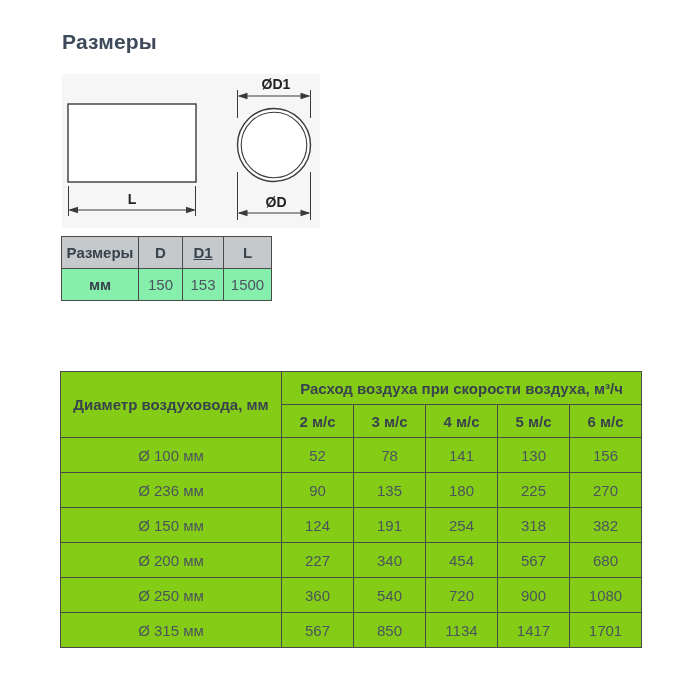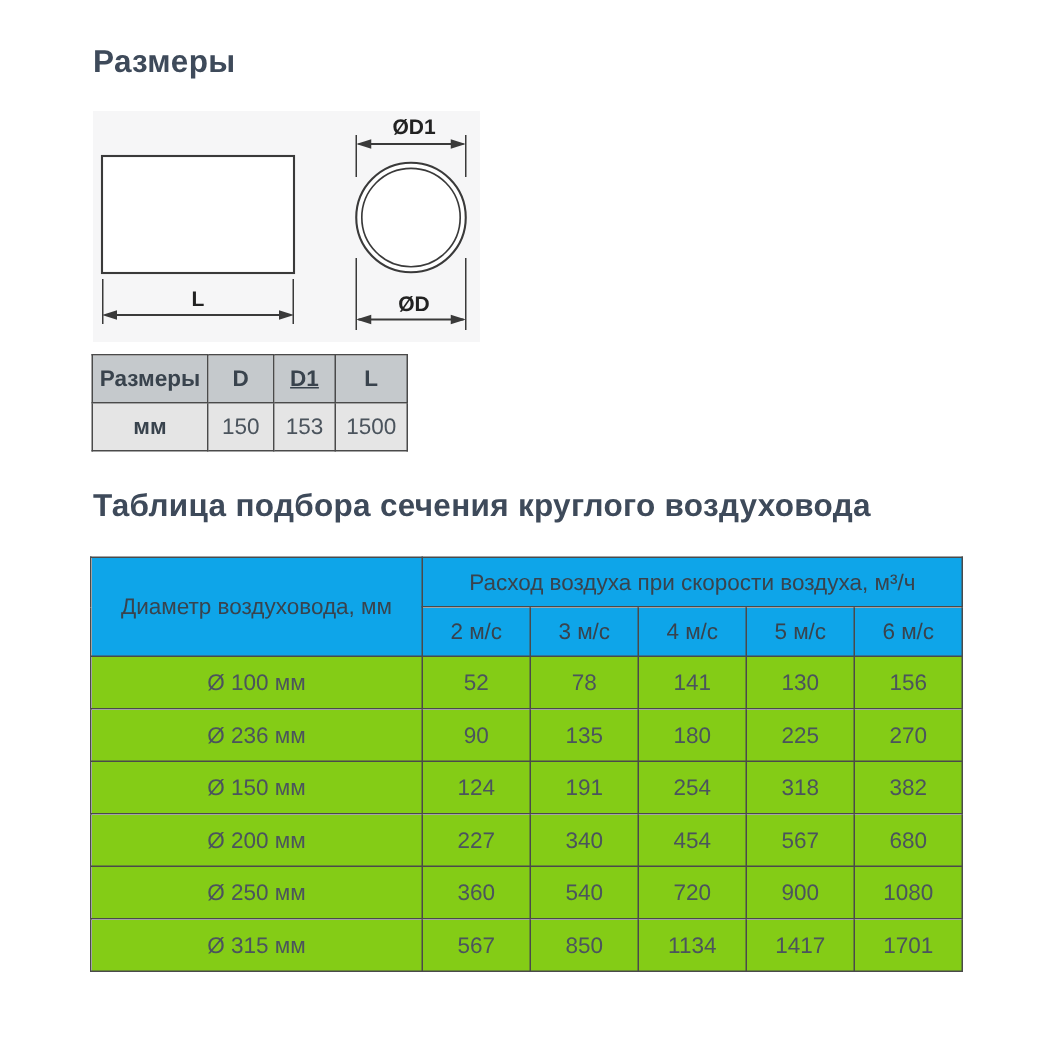--- a/index.html
+++ b/index.html
@@ -45,33 +45,33 @@
   }
 
   
   .dims-table { left: 61px; top: 236px; }
   .dims-table th {
     background: #c5c9cc;
     color: #39434d;
     font-weight: 700;
     height: 31px;
   }
-  .dims-table td { height: 31px; color: #4b545d; background: #e5e5e5; }
+  .dims-table td { height: 31px; color: #4b545d; background: #86efac; }
   .dims-table .col-name { width: 76px; }
   .dims-table .col-d    { width: 43px; }
   .dims-table .col-d1   { width: 40px; text-decoration: underline; }
   .dims-table .col-l    { width: 47px; }
   .dims-table .unit-cell { font-weight: 700; color: #39434d; }
 
   
   .flow-table { left: 60px; top: 371px; }
   .flow-table th {
-    background: #0ea5e9;
+    background: #84cc16;
     color: #39434d;
-    font-weight: 400;
+    font-weight: 700;
     height: 32px;
   }
   .flow-table td { height: 34px; color: #4b545d; background: #84cc16; }
   .flow-table .col-diam  { width: 220px; }
   .flow-table .col-speed { width: 71px; }
 
   .drawing-wrap svg text {
     font-family: "Liberation Sans", "DejaVu Sans", sans-serif;
     font-weight: 700;
     font-size: 14px;
@@ -138,21 +138,20 @@
       </tr>
       <tr>
         <td class="unit-cell">мм</td>
         <td>150</td>
         <td>153</td>
         <td>1500</td>
       </tr>
     </tbody>
   </table>
 
-  <h2 id="title-flow" class="section-title">Таблица подбора сечения круглого воздуховода</h2>
 
   <table class="flow-table">
     <tbody>
       <tr>
         <th class="col-diam" rowspan="2">Диаметр воздуховода, мм</th>
         <th colspan="5">Расход воздуха при скорости воздуха, м³/ч</th>
       </tr>
       <tr>
         <th class="col-speed">2 м/с</th>
         <th class="col-speed">3 м/с</th>

